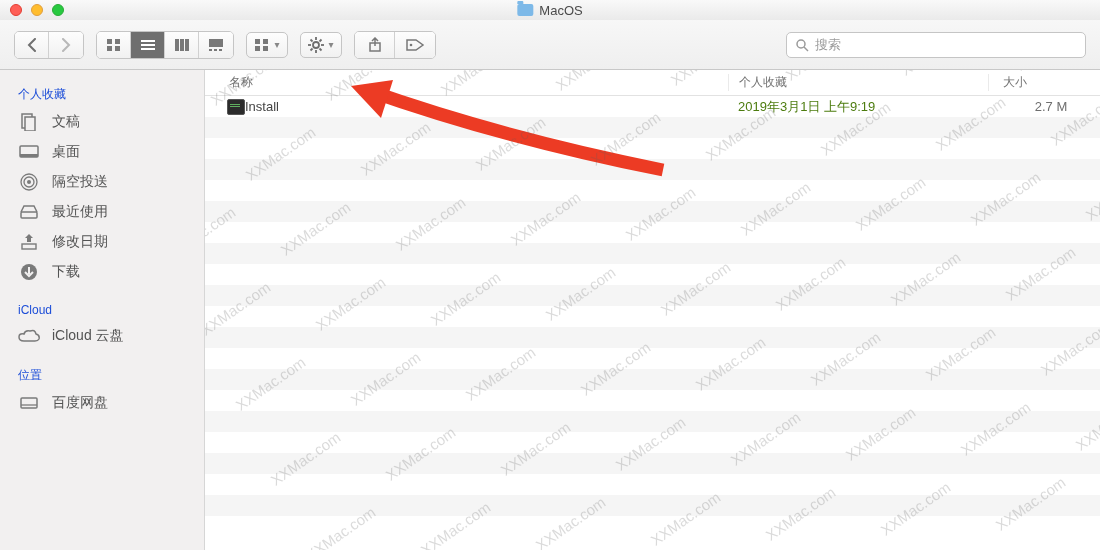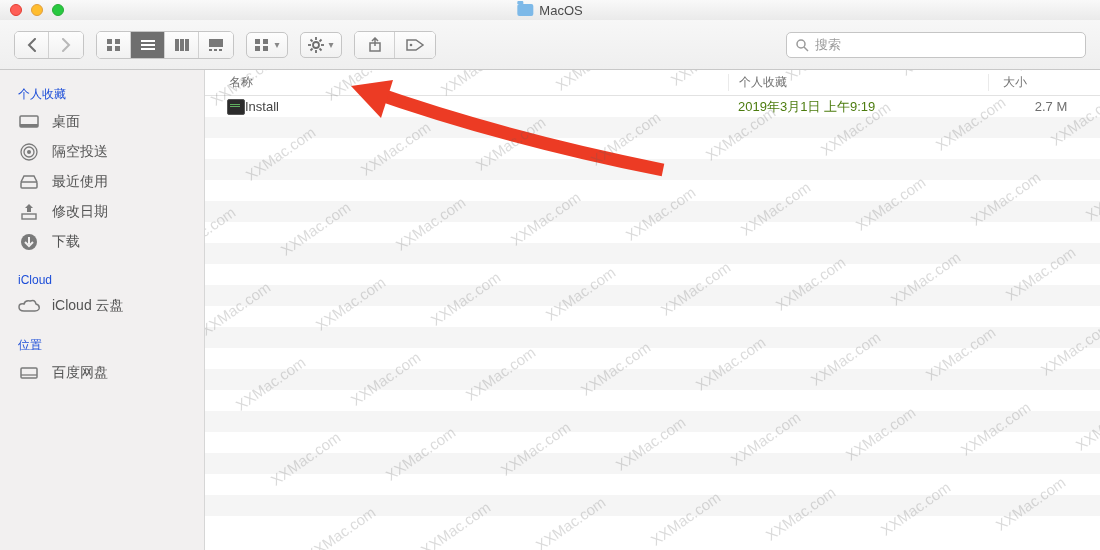--- a/index.html
+++ b/index.html
@@ -175,20 +175,29 @@
       <span>搜索</span>
     </div>
   </div>
 </div>
 
 <div class="main">
 
   <div class="sidebar">
     <div class="side-header">个人收藏</div>
 
+    <div class="side-item">
+      <span class="ico">
+          <svg width="18" height="18">
+            <rect x="2" y="1" width="10" height="14" fill="none" stroke="#7a7a7a" stroke-width="1.5"></rect>
+            <rect x="5" y="4" width="10" height="14" fill="#f2f0f0" stroke="#7a7a7a" stroke-width="1.5"></rect>
+          </svg>
+        </span>
+      <span>文稿</span>
+    </div>
     <div class="side-item">
       <span class="ico">
           <svg width="20" height="16">
             <rect x="1" y="2" width="18" height="11" rx="1" fill="none" stroke="#7a7a7a" stroke-width="1.5"></rect>
             <rect x="1" y="10" width="18" height="3" fill="#7a7a7a"></rect>
           </svg>
         </span>
       <span>桌面</span>
     </div>
     <div class="side-item">

